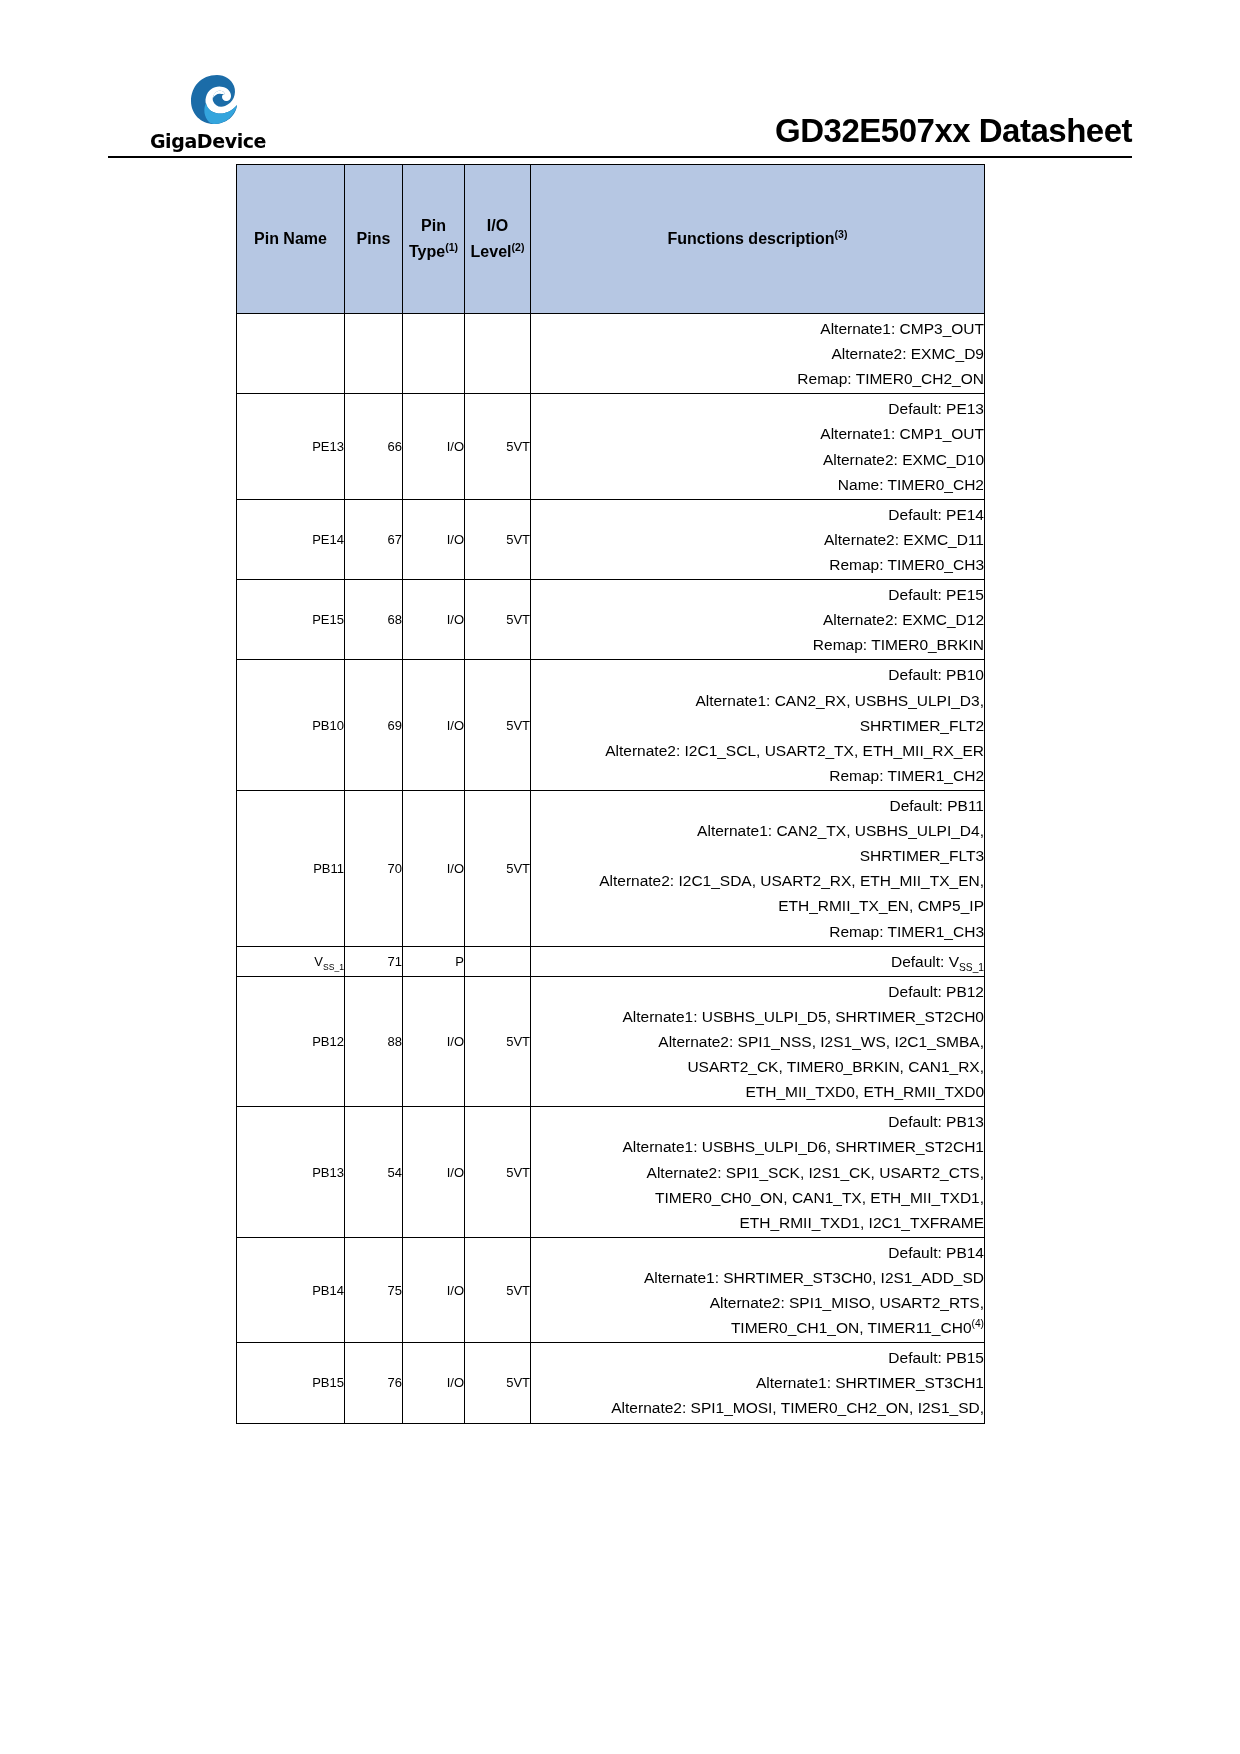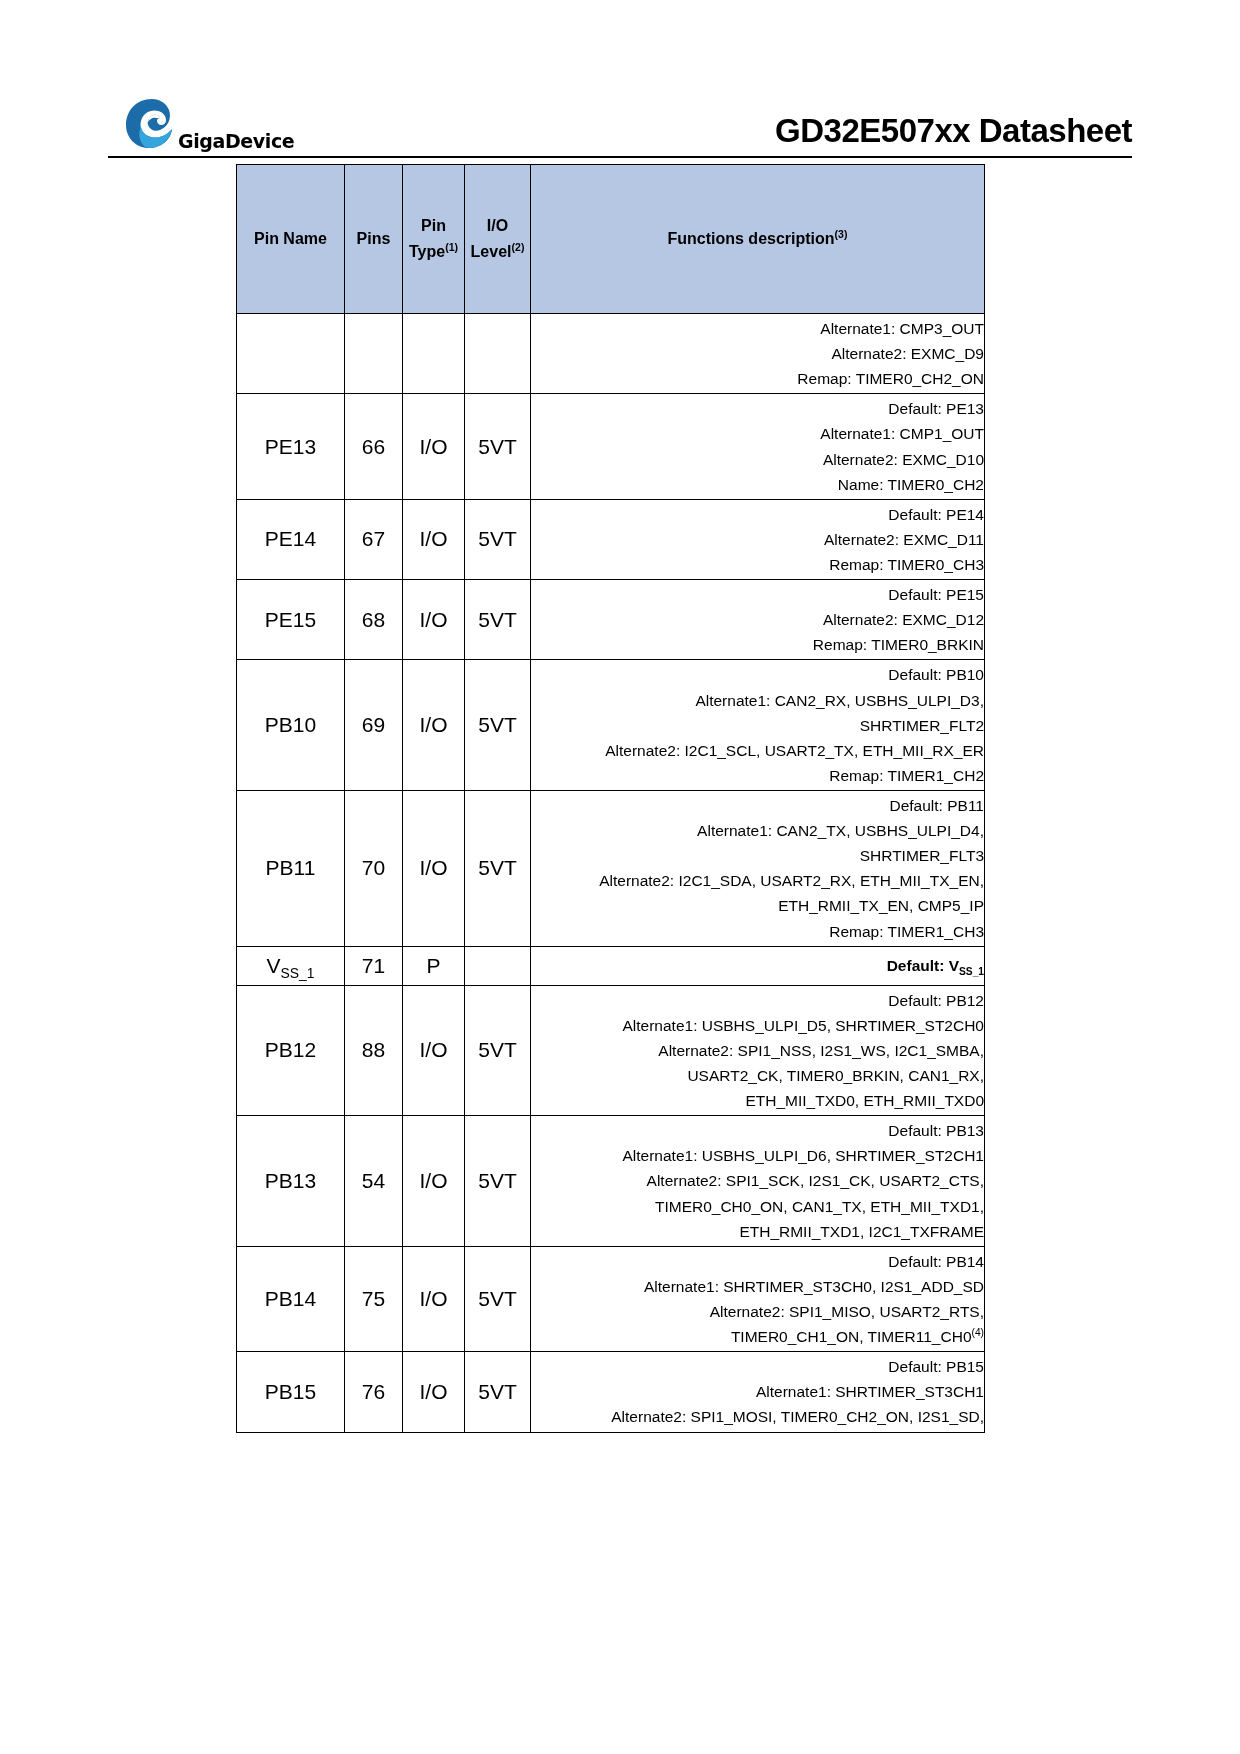--- a/index.html
+++ b/index.html
@@ -28,22 +28,22 @@
   .header {
     position: relative;
     height: 90px;
     margin: 62px 108px 0 108px;
     display: flex;
     align-items: flex-end;
     justify-content: space-between;
   }
   .brand {
     display: flex;
-    flex-direction: row;
-    align-items: flex-end;
+    flex-direction: column;
+    align-items: center;
     width: 200px;
   }
   .brand-mark {
     width: 56px;
     height: 56px;
     margin-left: 14px;
     position: relative;
   }
   .brand-name {
     font-size: 19px;
@@ -92,37 +92,36 @@
     font-size: 16px;
     padding: 4px 2px;
   }
   col.c-name  { width: 108px; }
   col.c-pins  { width: 58px; }
   col.c-type  { width: 62px; }
   col.c-level { width: 66px; }
   col.c-func  { width: 454px; }
 
   td.cell-center {
-    text-align: center;
-    font-size: 21px;
+    text-align: right;
+    font-size: 13px;
     margin-left: 47px;
   }
   td.cell-func {
     text-align: right;
     padding: 4px 0 4px 7px;
     font-size: 15.5px;
     line-height: 1.62;
   }
   td.cell-func .fline {
     white-space: nowrap;
   }
   td.cell-func.tight {
     padding-top: 2px;
     padding-bottom: 2px;
-    font-weight: bold;
   }
   sup {
     font-size: 0.66em;
     vertical-align: super;
     line-height: 0;
   }
   sub {
     font-size: 0.66em;
     vertical-align: sub;
     line-height: 0;

